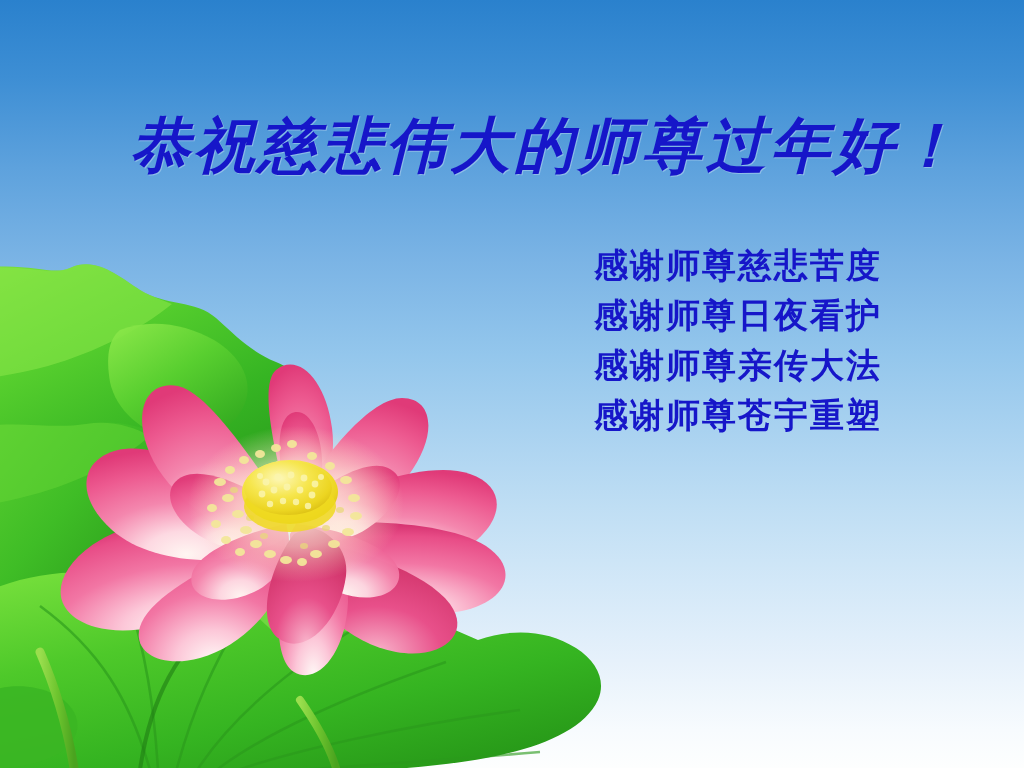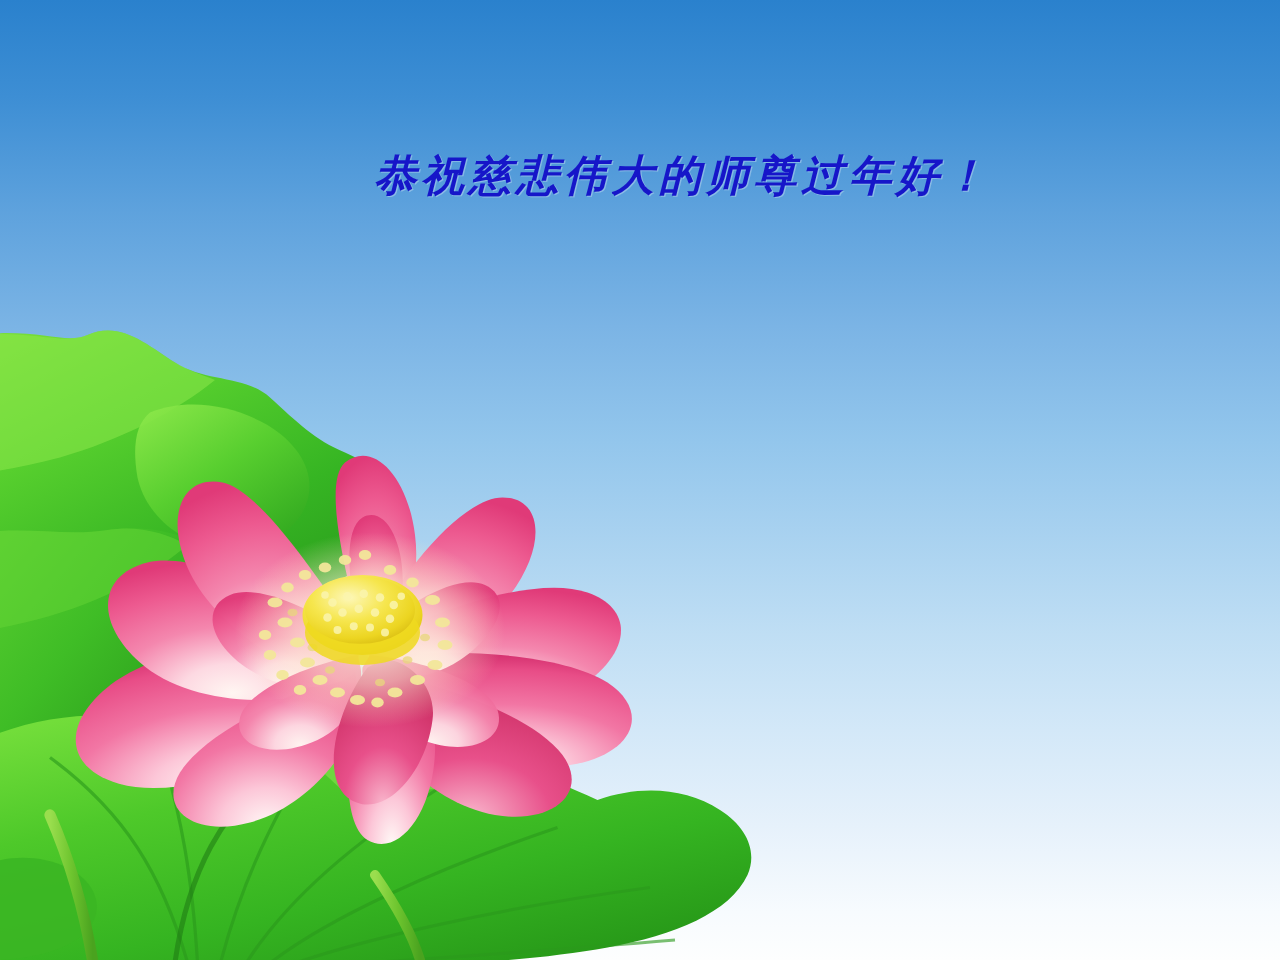--- a/index.html
+++ b/index.html
@@ -53,24 +53,24 @@
     text-shadow: 1px 1px 0 rgba(255,255,255,0.30);
   }
 
   #title {
     left: 0;
     right: 0;
     top: 12024px; 
   }
   #title-text {
     position: absolute;
-    top: 118px;
+    top: 106px;
     left: 50%;
     transform: translateX(-50%) translateX(34px);
-    font-size: 34px;
+    font-size: 60px;
     letter-spacing: 4px;
     font-style: italic;
     color: #1616c9;
   }
 
   #verse {
     position: absolute;
     left: 548px;
     top: 240px;
     width: 380px;
@@ -379,15 +379,21 @@
           </g>
         </g>
       </g>
     </svg>
   </div>
 
   <div id="title">
     <div class="cn" id="title-text">恭祝慈悲伟大的师尊过年好！</div>
   </div>
 
+  <div id="verse">
+    <div class="line">感谢师尊慈悲苦度</div>
+    <div class="line">感谢师尊日夜看护</div>
+    <div class="line">感谢师尊亲传大法</div>
+    <div class="line">感谢师尊苍宇重塑</div>
+  </div>
 
 
 </div>
 
 </body></html>

